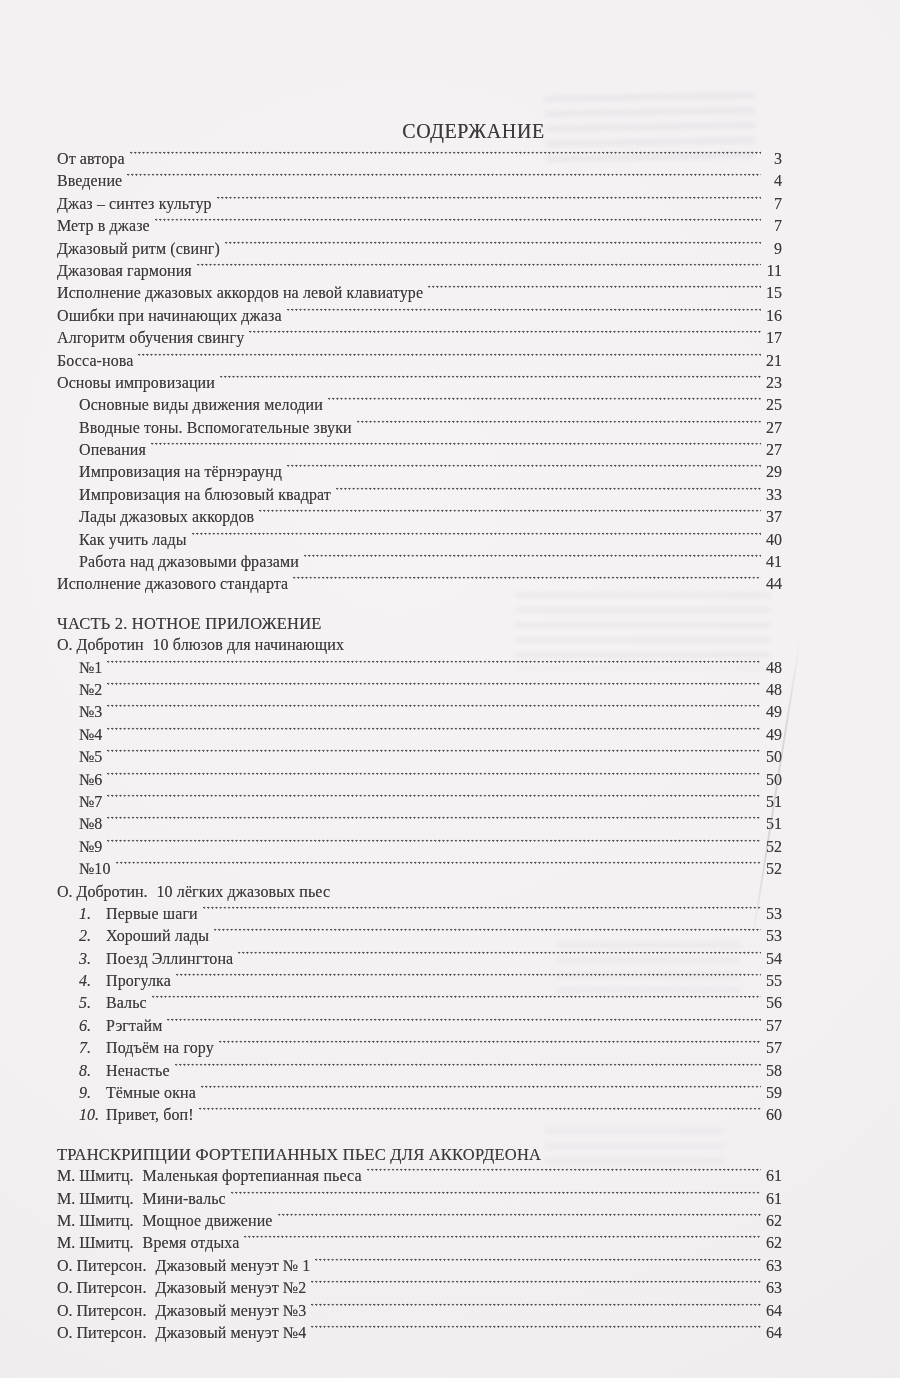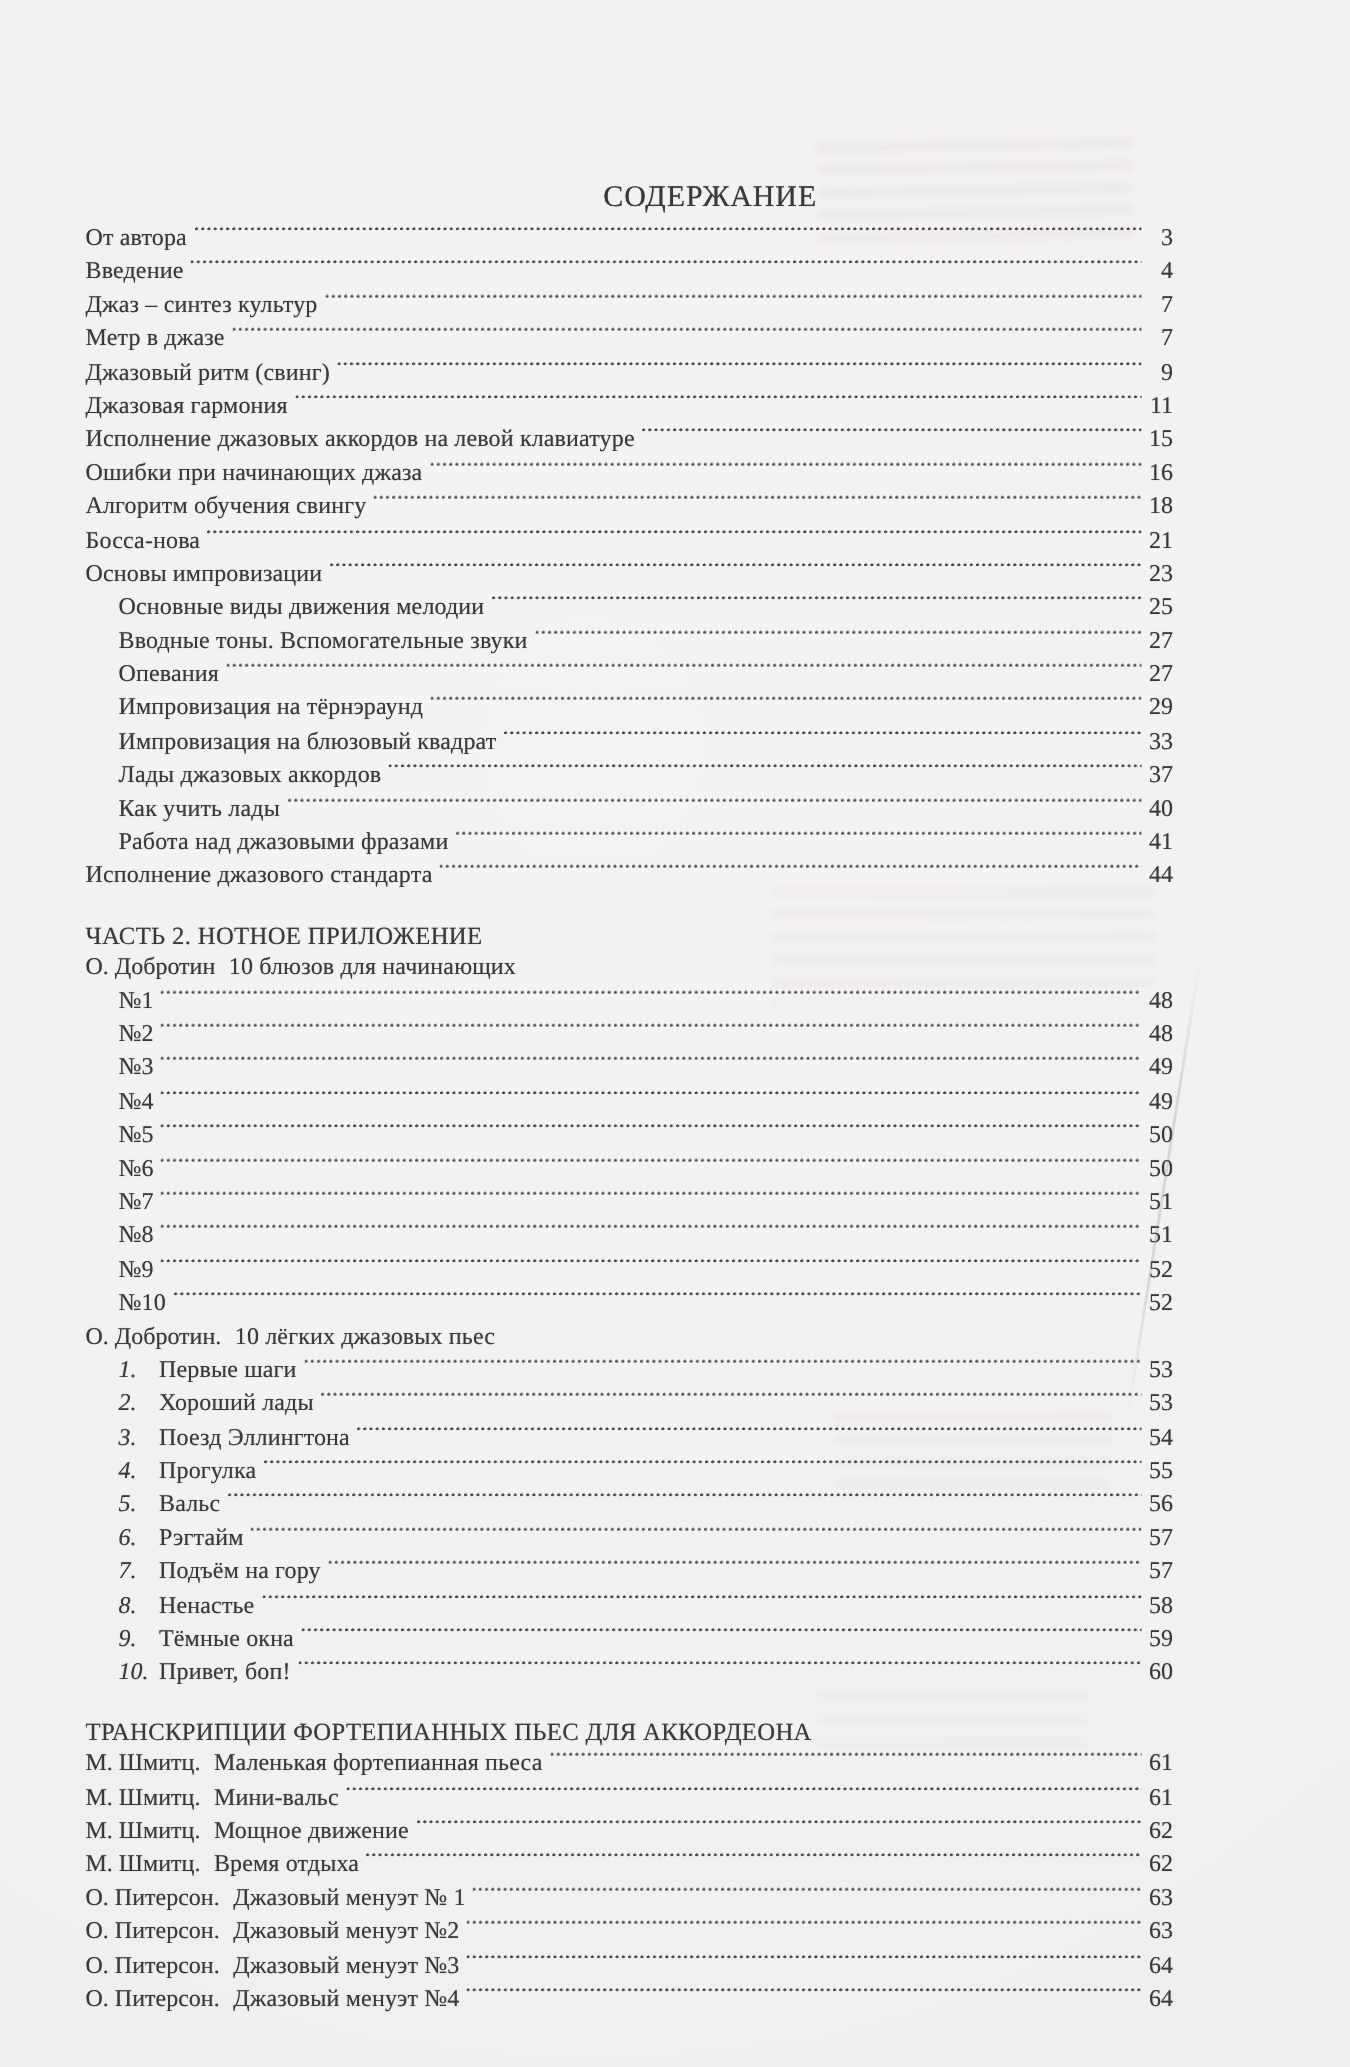--- a/index.html
+++ b/index.html
@@ -103,21 +103,21 @@
         <span class="page-num">15</span>
       </div>
       <div class="row">
         <span class="lbl">Ошибки при начинающих джаза</span>
         <span class="leader"></span>
         <span class="page-num">16</span>
       </div>
       <div class="row">
         <span class="lbl">Алгоритм обучения свингу</span>
         <span class="leader"></span>
-        <span class="page-num">18</span>
+        <span class="page-num">17</span>
       </div>
       <div class="row">
         <span class="lbl">Босса-нова</span>
         <span class="leader"></span>
         <span class="page-num">21</span>
       </div>
       <div class="row">
         <span class="lbl">Основы импровизации</span>
         <span class="leader"></span>
         <span class="page-num">23</span>

